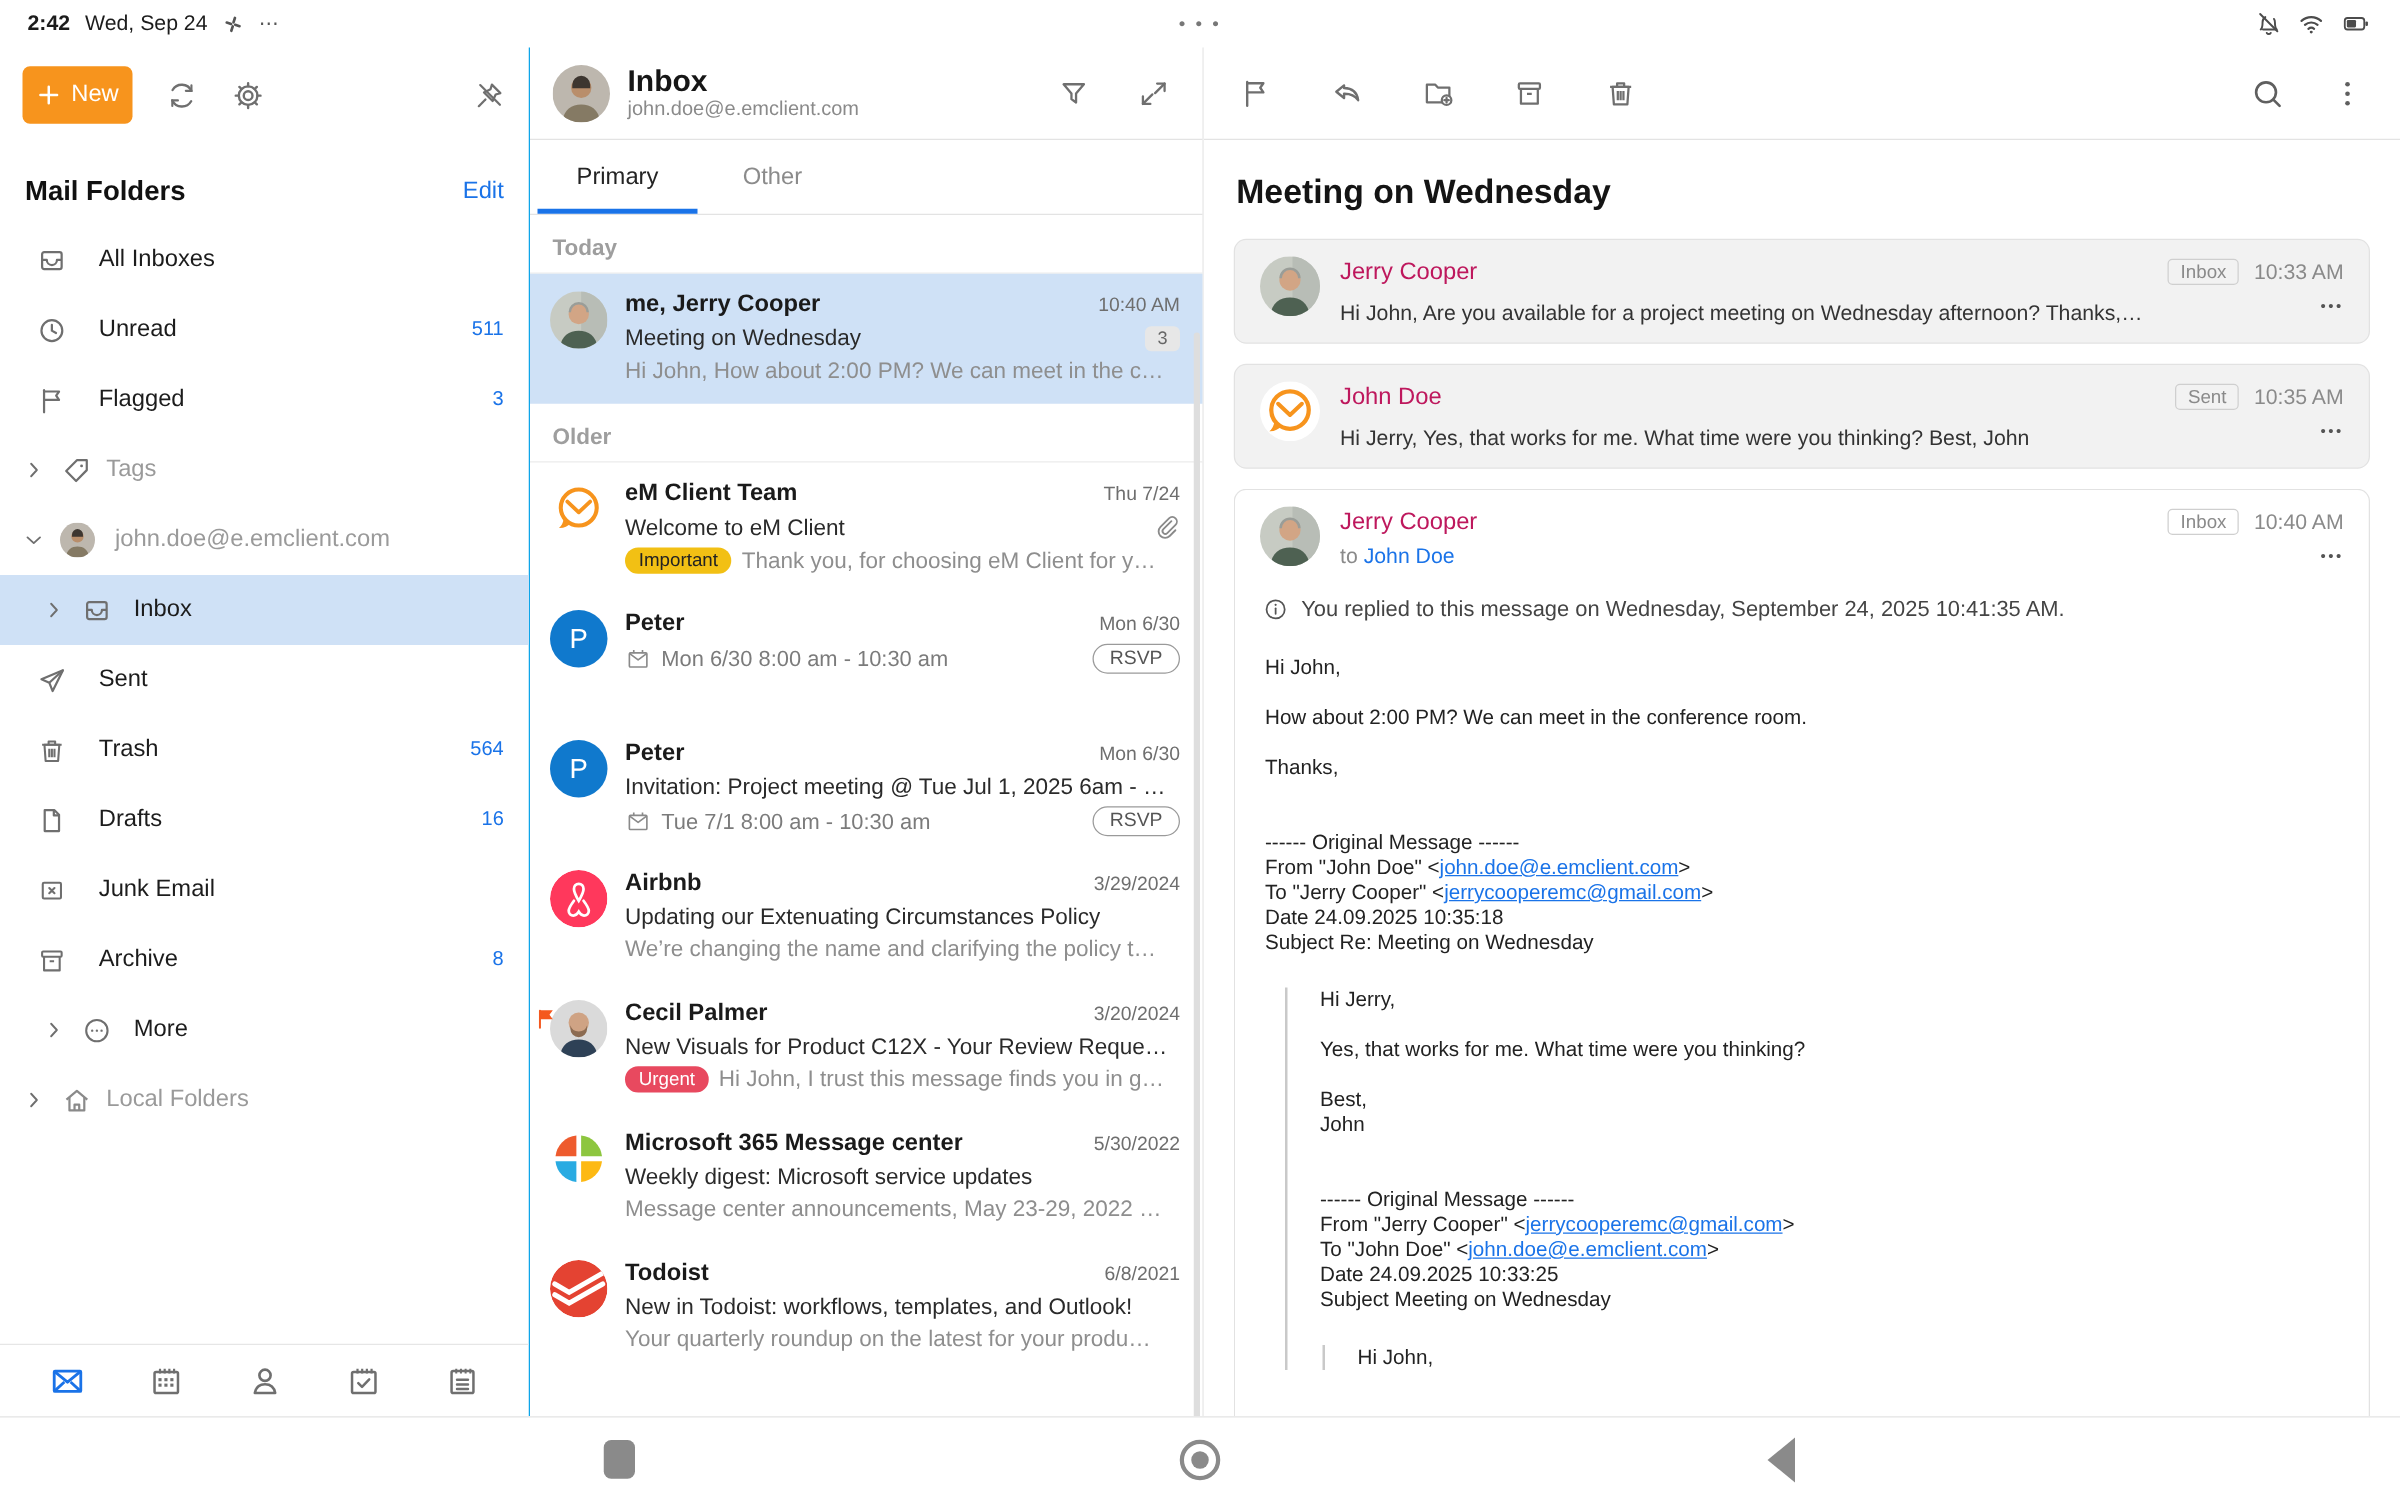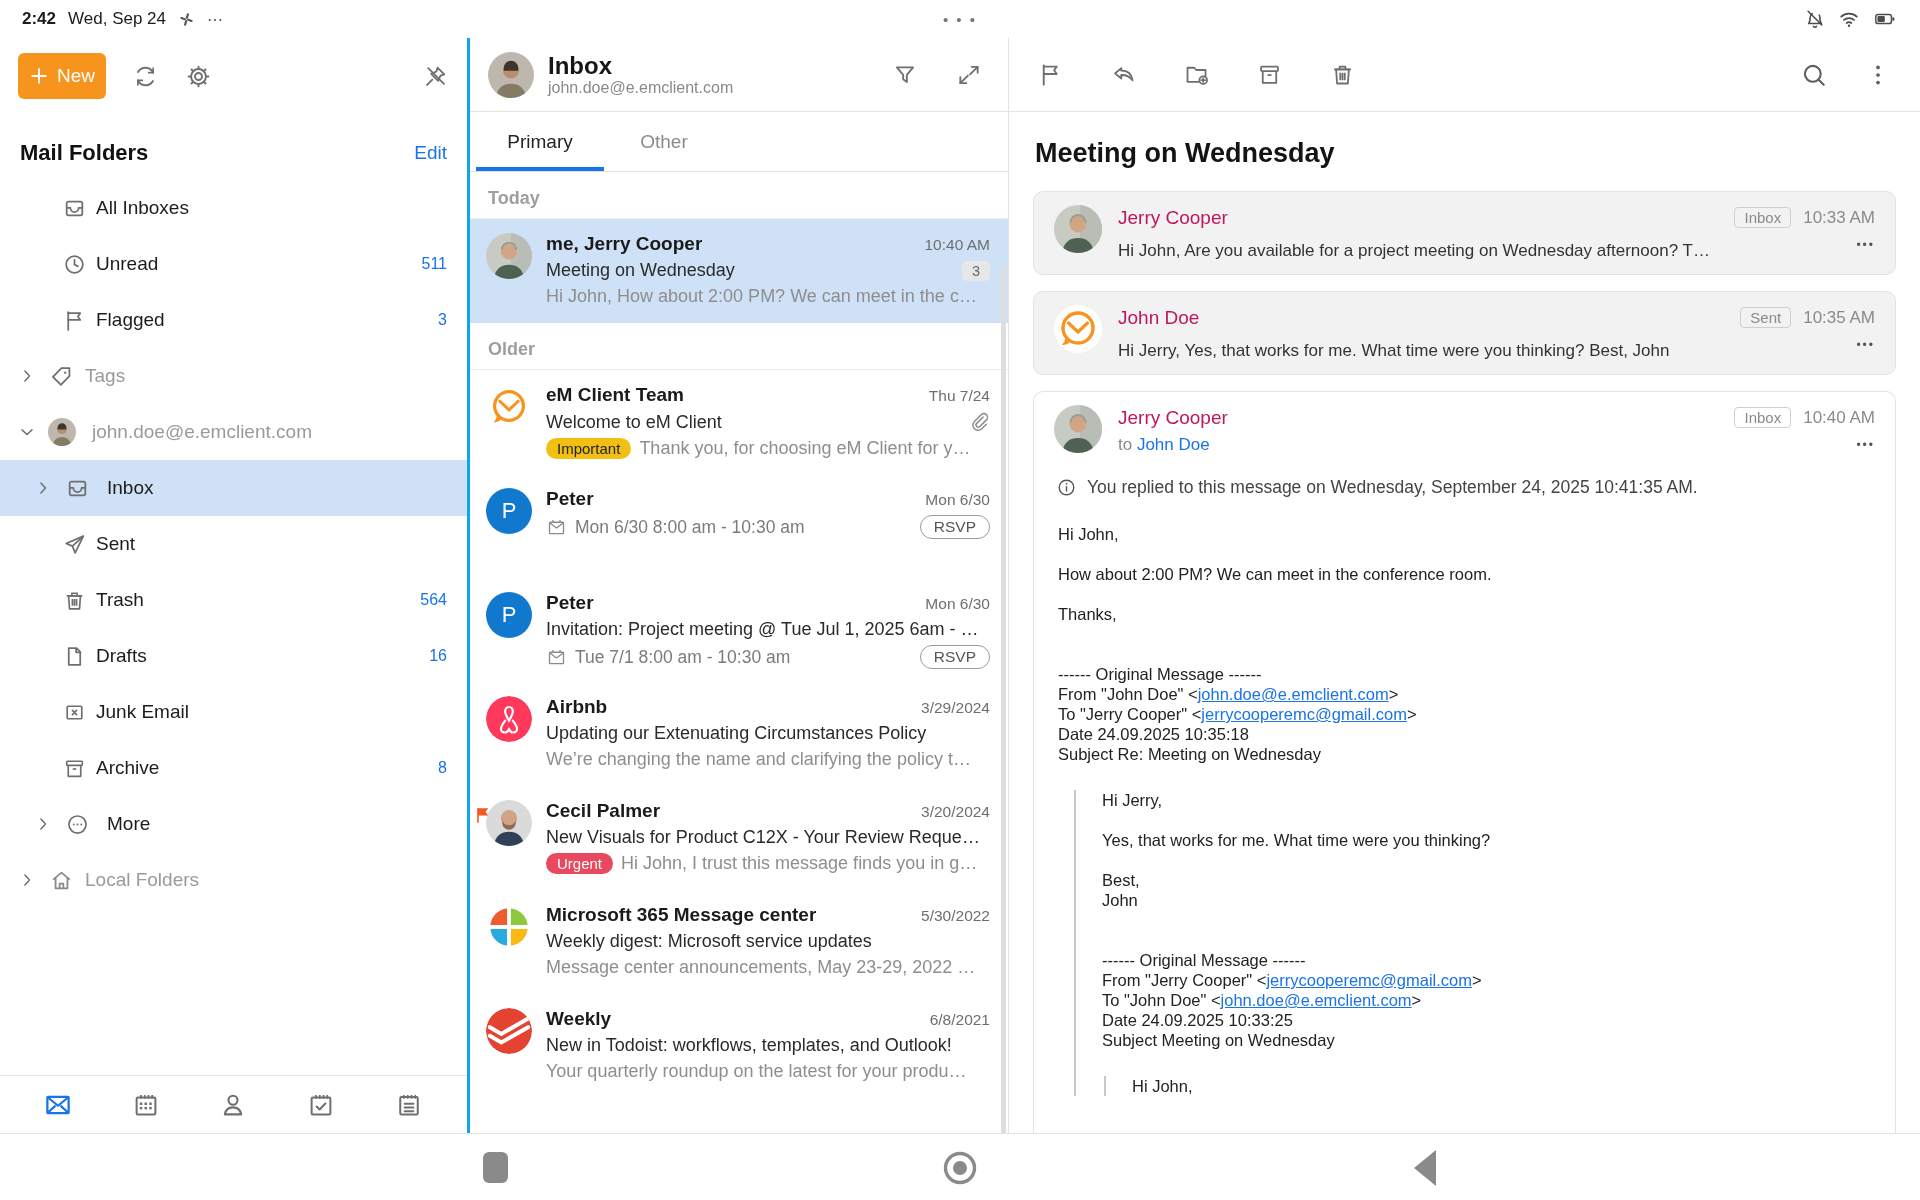--- a/index.html
+++ b/index.html
@@ -12,31 +12,31 @@
   .sb-time { font-weight:700; }
   .sb-center { position:absolute; left:0; right:0; text-align:center; color:#777; font-size:15px; letter-spacing:2px; }
   .sb-right { margin-left:auto; display:flex; align-items:center; gap:12px; z-index:2; }
   .sb-left { z-index:2; }
 
   
   .main { position:absolute; top:38px; left:0; right:0; height:1095px; display:flex; }
   .android-nav { position:absolute; top:1133px; left:0; right:0; height:67px; background:#fff; border-top:1px solid #e3e3e3; display:flex; align-items:center; }
 
   
-  .sidebar { width:470px; border-right:3px solid #0ea5e9; position:relative; background:#fff; }
+  .sidebar { width:424px; border-right:1px solid #0ea5e9; position:relative; background:#fff; }
   .sb-toolbar { height:76px; display:flex; align-items:center; padding:0 18px; gap:26px; }
   .new-btn { width:88px; height:46px; background:#f7941d; border-radius:6px; display:flex; align-items:center; justify-content:center; gap:8px; color:#fff; font-size:19px; cursor:pointer; }
   .sb-pin { margin-left:auto; }
   .sb-head { display:flex; align-items:center; padding:26px 20px 14px 20px; }
   .sb-title { font-size:22px; font-weight:700; color:#111; }
   .sb-edit { margin-left:auto; color:#1a73e8; font-size:19px; }
   .sb-row { height:56px; display:flex; align-items:center; font-size:19px; color:#1c1c1c; }
   .sb-row .cnt { margin-left:auto; padding-right:20px; color:#1a73e8; font-size:16px; }
   .sb-row.grp { color:#9a9a9a; padding-left:16px; gap:10px; }
-  .sb-row.child { padding-left:61px; gap:8px; }
+  .sb-row.child { padding-left:28px; gap:24px; }
   .sb-row.child2 { padding-left:32px; gap:6px; }
   .sb-row.child2 .ic { margin-left:4px; margin-right:10px; }
   .sb-row.sel { background:#cfe1f6; }
   .chev { width:22px; display:flex; justify-content:center; }
   .ic { width:27px; display:flex; justify-content:center; }
   .sb-avatar { width:28px; height:28px; border-radius:50%; overflow:hidden; flex:0 0 auto; }
   .sb-bottom { position:absolute; left:0; right:0; bottom:0; height:58px; border-top:1px solid #e6e6e6; display:flex; align-items:center; justify-content:space-around; padding:0 14px; }
 
   
   .list-col { width:539px; border-right:1px solid #e3e3e3; position:relative; background:#fff; }
@@ -720,21 +720,21 @@
       </div>
 
       <div class="mrow">
         <span class="av">
             <svg width="46" height="46" viewBox="0 0 48 48">
               <use href="#av-todoist"></use>
             </svg>
           </span>
         <div class="mmain">
           <div class="l1">
-              <span class="msender">Weekly</span>
+              <span class="msender">Todoist</span>
               <span class="mtime">6/8/2021</span>
             </div>
           <div class="l2">
               <span class="msubj">New in Todoist: workflows, templates, and Outlook!</span>
             </div>
           <div class="l3">
               <span class="mprev">Your quarterly roundup on the latest for your produ…</span>
             </div>
         </div>
       </div>

